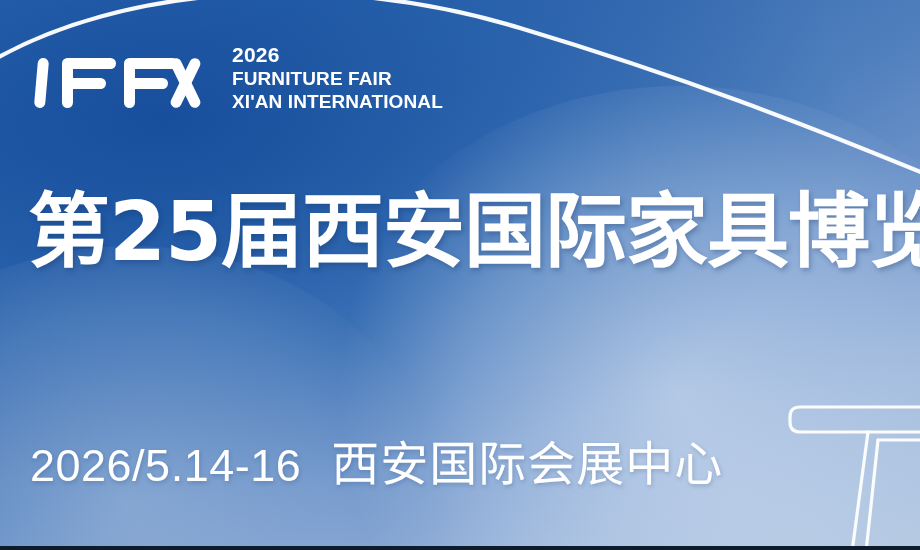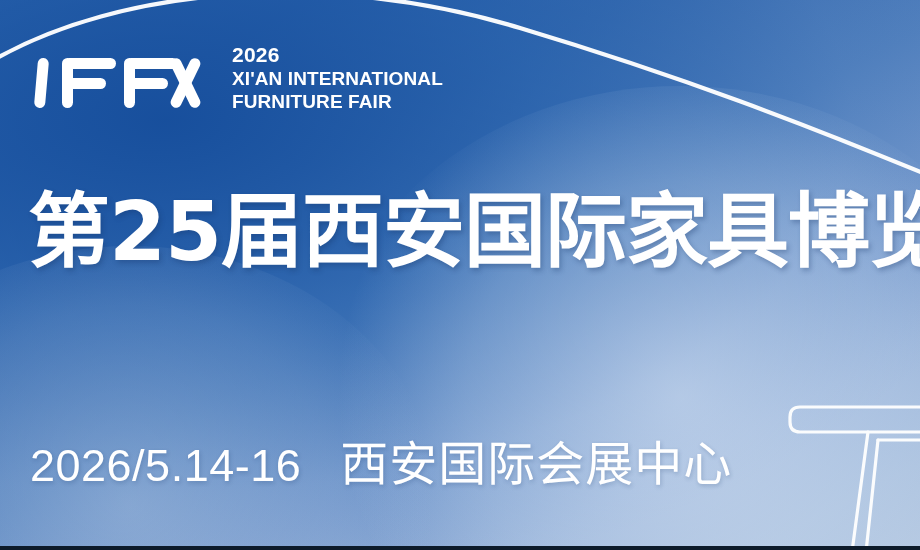--- a/index.html
+++ b/index.html
@@ -114,21 +114,21 @@
     white-space: nowrap;
     text-shadow: 1px 2px 4px rgba(20,50,100,0.25);
   }
   
   .footline {
     position: absolute;
     left: 30px;
     top: 440px;
     display: flex;
     align-items: baseline;
-    gap: 39px;
+    gap: 30px;
     color: #ffffff;
     white-space: nowrap;
     text-shadow: 1px 2px 4px rgba(20,50,100,0.22);
   }
   .date-text {
     font-family: "Liberation Sans", "DejaVu Sans", sans-serif;
     font-size: 45px;
     font-weight: 400;
     line-height: 1;
     letter-spacing: 0.5px;
@@ -180,22 +180,22 @@
         <rect x="98" y="16" width="52" height="11" rx="5.5"></rect>
         <rect x="98" y="36" width="42" height="11" rx="5.5"></rect>
 
         <rect x="152" y="14" width="11" height="54" rx="5.5" transform="rotate(-26 157.5 41)"></rect>
         <rect x="152" y="14" width="11" height="54" rx="5.5" transform="rotate(26 157.5 41)"></rect>
       </g>
     </svg>
 
     <div class="logo-words">
       <span class="logo-year">2026</span>
+      <span class="logo-line">FURNITURE FAIR</span>
       <span class="logo-line">XI'AN INTERNATIONAL</span>
-      <span class="logo-line">FURNITURE FAIR</span>
     </div>
   </div>
 
   <div class="headline">第25届西安国际家具博览会</div>
 
   <div class="footline">
     <span class="date-text">2026/5.14-16</span>
     <span class="venue-text">西安国际会展中心</span>
   </div>
 

